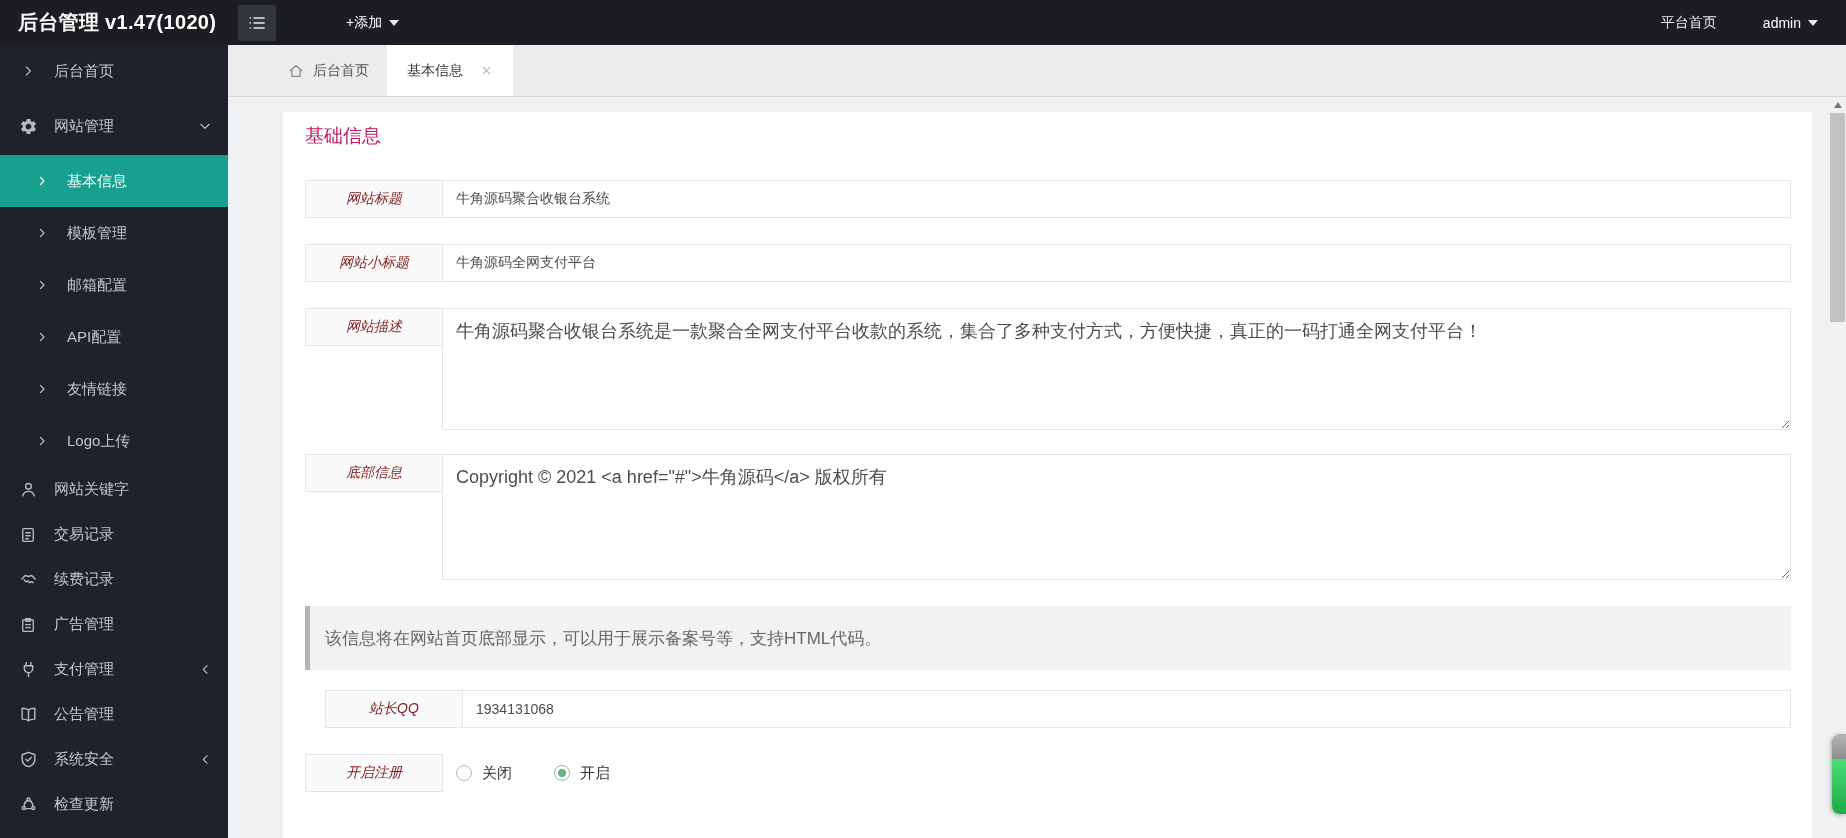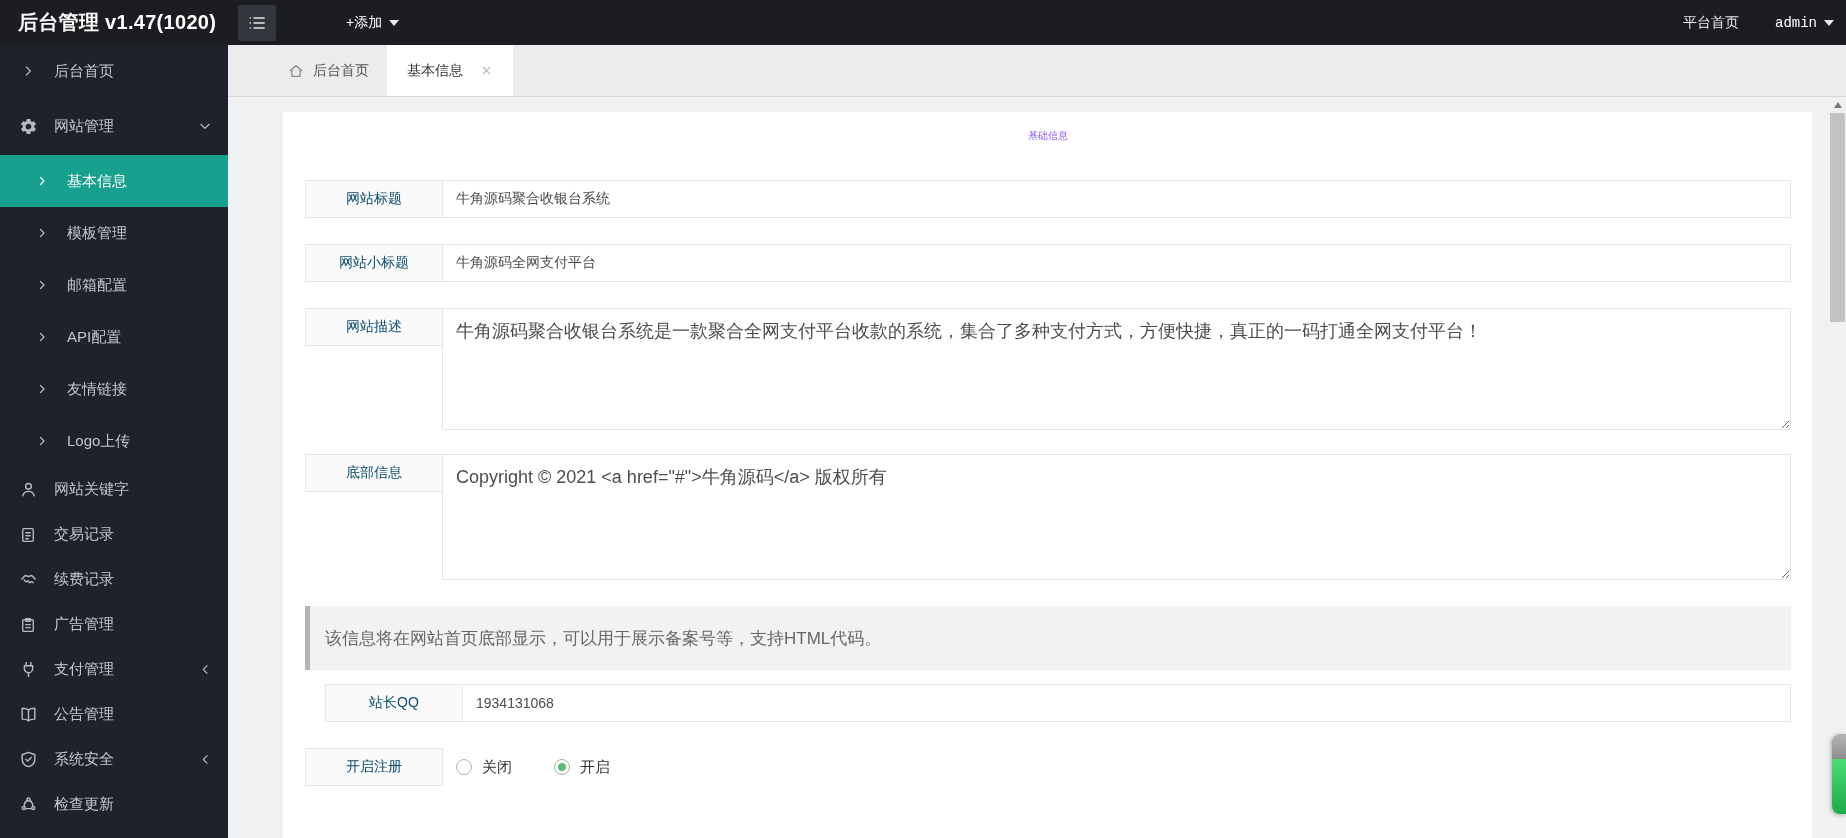--- a/index.html
+++ b/index.html
@@ -6,23 +6,23 @@
   html,body { background:#ffffff; }
   body { font-family:"Liberation Sans","DejaVu Sans",sans-serif; }
   .page { position:relative; width:1846px; height:838px; background:#f0f1f2; overflow:hidden; }
 
   
   .topbar { position:absolute; top:0; left:0; right:0; height:45px; background:#1b1d21; display:flex; align-items:center; color:#fff; z-index:20; }
   .brand { width:228px; padding-left:18px; font-size:20px; font-weight:600; letter-spacing:.3px; white-space:nowrap; }
   .menu-toggle { margin-left:10px; width:38px; height:36px; background:#33363c; border:none; border-radius:2px; color:#e8e8e8; display:flex; align-items:center; justify-content:center; cursor:pointer; }
   .add-dd { margin-left:70px; font-size:14px; color:#fff; display:flex; align-items:center; gap:7px; cursor:pointer; }
   .caret { width:0; height:0; border:5px solid transparent; border-top:6px solid #e8e8e8; margin-top:5px; }
-  .topbar-right { margin-left:auto; display:flex; align-items:center; gap:36px; padding-right:12px; font-size:14px; }
+  .topbar-right { margin-left:auto; display:flex; align-items:center; gap:46px; padding-right:28px; font-size:14px; }
   .topbar-right a { color:#e9e9e9; text-decoration:none; cursor:pointer; }
-  .user { display:flex; align-items:center; gap:7px; color:#fff; cursor:pointer;font-family:Liberation Mono, monospace; }
+  .user { display:flex; align-items:center; gap:7px; color:#fff; cursor:pointer; }
 
   
   .sidebar { position:absolute; top:45px; left:0; bottom:0; width:228px; background:#1f222a; color:#c3c6cc; overflow:hidden; z-index:10; }
   .side-item { display:flex; align-items:center; padding:0 16px 0 18px; font-size:15px; cursor:pointer; }
   .side-item .ico { width:20px; height:20px; margin-right:16px; color:#b6bac1; flex:none; display:flex; align-items:center; justify-content:center; }
   .side-item .lbl { flex:1; white-space:nowrap; }
   .side-item .arrow { color:#b6bac1; flex:none; display:flex; }
   .h52 { height:52px; } .h58 { height:58px; } .h45 { height:45px; }
   .submenu .sub-item { height:52px; display:flex; align-items:center; padding-left:36px; font-size:15px; color:#c3c6cc; cursor:pointer; }
   .sub-item .chev { margin-right:19px; color:#b6bac1; display:flex; }
@@ -33,25 +33,25 @@
   
   .tabbar { position:absolute; left:228px; top:45px; right:0; height:52px; background:#ececec; border-bottom:1px solid #d8d8d8; display:flex; align-items:stretch; padding-left:42px; z-index:5; }
   .tab { display:flex; align-items:center; gap:9px; padding:0 18px; font-size:14px; color:#555; cursor:pointer; white-space:nowrap; }
   .tab.active { background:#fff; color:#333; padding:0 20px; }
   .tab .t-ico { color:#8a8a8a; display:flex; }
   .tab .close { color:#bdbdbd; display:flex; margin-left:8px; cursor:pointer; }
 
   
   .content { position:absolute; left:228px; top:97px; right:17px; bottom:0; background:#f0f1f2; overflow:hidden; }
   .card { position:absolute; left:55px; top:15px; width:1529px; height:770px; background:#fff; padding:14px 21px 0 22px; }
-  .card h2 { font-size:10px; font-weight:400; color:#8b5cf6; line-height:20px;text-align:center; }
+  .card h2 { font-size:19px; font-weight:400; color:#be185d; line-height:20px; }
 
   .frow { display:flex; align-items:flex-start; }
-  .mt34{margin-top:34px;} .mt26{margin-top:26px;} .mt22{margin-top:22px;} .mt20{margin-top:20px;} .mt14{margin-top:14px;padding-left:20px;}
-  .flabel { width:138px; height:38px; background:#fafafa; border:1px solid #e6e6e6; display:flex; align-items:center; justify-content:center; font-size:14px; color:#0c4a6e; flex:none; }
+  .mt34{margin-top:34px;} .mt26{margin-top:26px;} .mt22{margin-top:22px;} .mt20{margin-top:20px;} .mt14{margin-top:20px;padding-left:20px;}
+  .flabel { width:138px; height:38px; background:#fafafa; border:1px solid #e6e6e6; display:flex; align-items:center; justify-content:center; font-size:14px; color:#7f1d1d; flex:none;font-style:italic; }
   .fctl { flex:1; margin-left:-1px; }
   .fin { width:100%; height:38px; border:1px solid #e6e6e6; background:#fff; padding:0 13px; font-size:14px; color:#4d4d4d; outline:none; font-family:inherit; }
   .fta { width:100%; border:1px solid #e6e6e6; background:#fff; padding:8px 13px; font-size:18px; color:#4d4d4d; outline:none; resize:vertical; font-family:inherit; line-height:1.6; }
   .fta.h122 { height:122px; } .fta.h126 { height:126px; }
 
   .hint { height:64px; background:#f2f2f2; border-left:5px solid #b4b4b4; display:flex; align-items:center; padding:0 15px; font-size:17px; color:#666; }
 
   .radios { display:flex; align-items:center; margin-left:13px; height:38px; gap:42px; }
   .radio { display:flex; align-items:center; gap:10px; font-size:15px; color:#333; cursor:pointer; }
   .rdot { width:16px; height:16px; border-radius:50%; border:1px solid #b3b3b3; background:#fff; position:relative; flex:none; }

